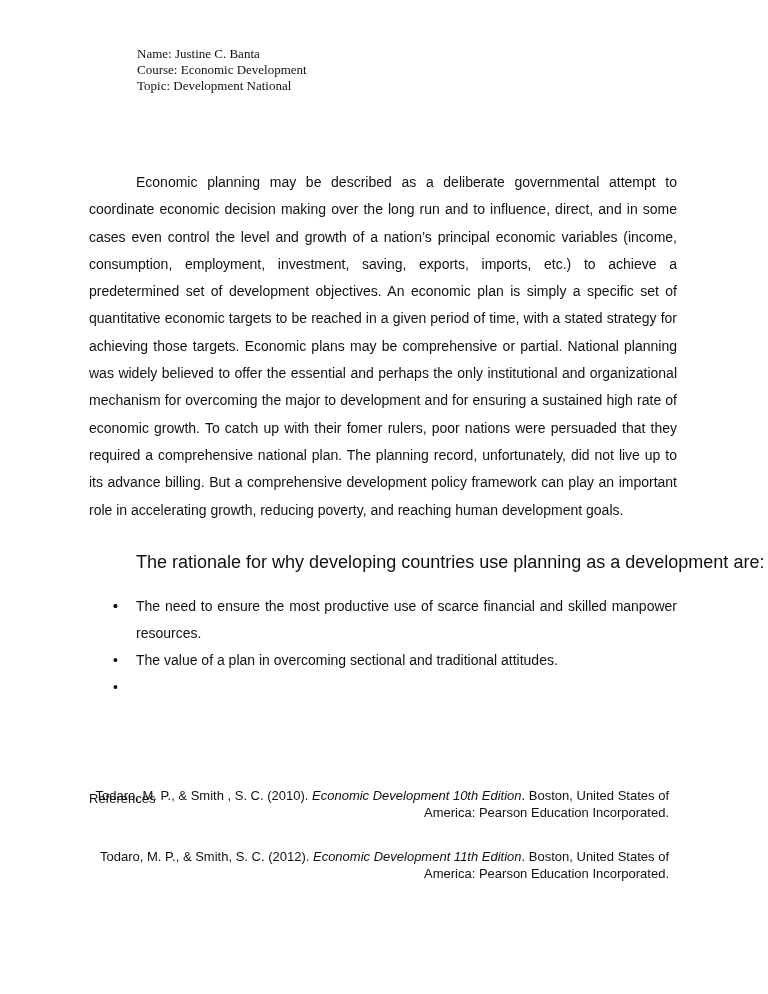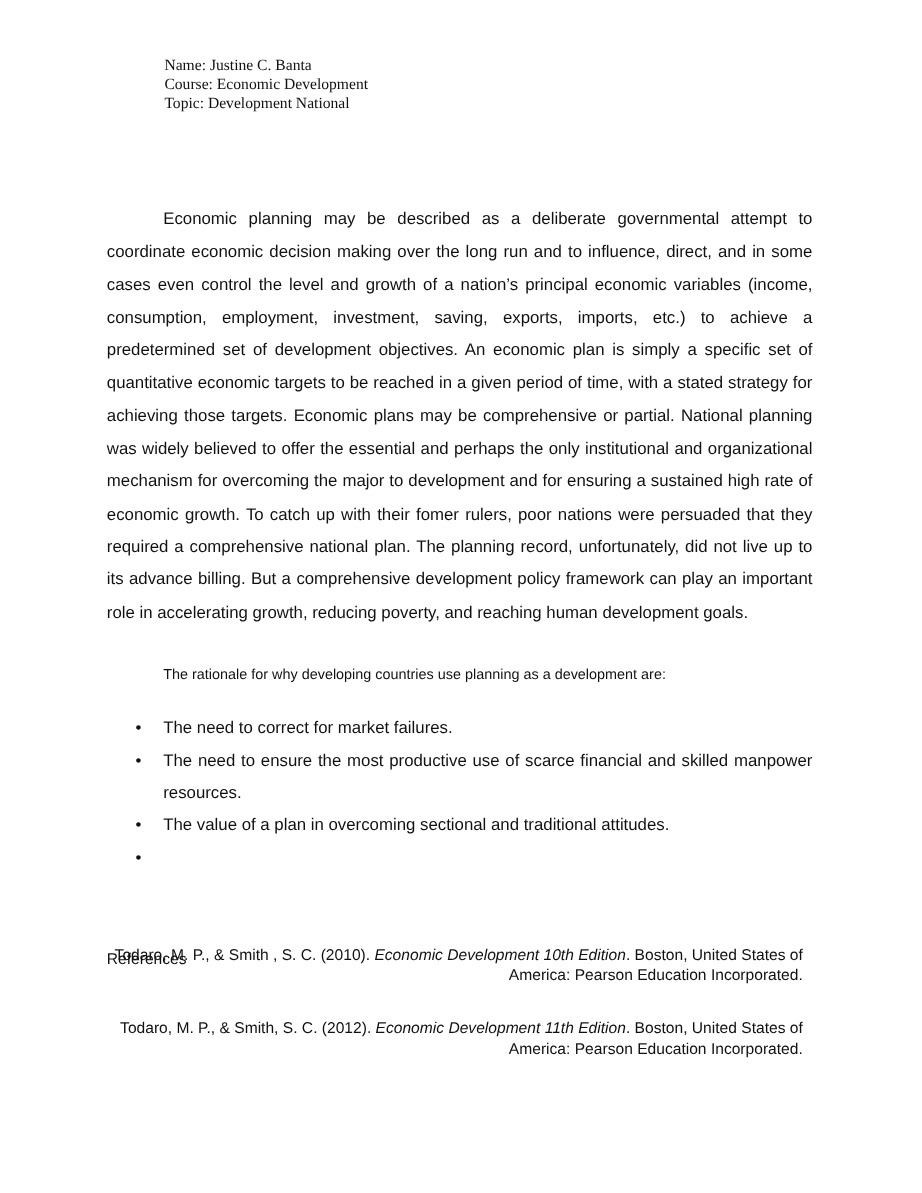--- a/index.html
+++ b/index.html
@@ -4,21 +4,21 @@
   <style>
     html, body { margin: 0; padding: 0; background: #ffffff; }
     body { width: 768px; height: 994px; position: relative; overflow: hidden; color: #111111; }
     .page { position: absolute; left: 0; top: 0; width: 768px; height: 994px; background: #ffffff; }
     .header { position: absolute; left: 89px; top: 46px; font-family: "Liberation Serif", serif; font-size: 13px; line-height: 16px; color: #111; margin-left: 48px; }
     .header div { white-space: nowrap; }
     .question { position: absolute; left: 89px; top: 104px; width: 588px; font-family: "Liberation Sans", sans-serif; font-weight: bold; font-size: 14px; line-height: 26px; text-align: justify; text-align-last: left; }
     .question .indent { display: inline-block; width: 47px; }
     .body-para { position: absolute; left: 89px; top: 169px; width: 588px; font-family: "Liberation Sans", sans-serif; font-size: 14px; line-height: 27.3px; text-align: justify; }
     .body-para .indent { display: inline-block; width: 47px; }
-    .rationale-intro { position: absolute; left: 136px; top: 552px; font-family: "Liberation Sans", sans-serif; font-size: 12px; line-height: 20px; white-space: nowrap; }
+    .rationale-intro { position: absolute; left: 136px; top: 552px; font-family: "Liberation Sans", sans-serif; font-size: 18px; line-height: 20px; white-space: nowrap; }
     .bullets { position: absolute; left: 89px; top: 593px; width: 588px; margin: 0; padding: 0; list-style: none; font-family: "Liberation Sans", sans-serif; font-size: 14px; line-height: 27px; }
     .bullets li { position: relative; padding-left: 47px; text-align: justify; text-align-last: left; }
     .bullets li .bullet { position: absolute; left: 24px; top: 0; font-size: 14px; }
     .references-heading { position: absolute; left: 89px; top: 743px; font-family: "Liberation Sans", sans-serif; font-size: 13px; line-height: 16px; margin-top: 48px; }
     .reference { position: absolute; left: 89px; width: 580px; font-family: "Liberation Sans", sans-serif; font-size: 13px; line-height: 17px; padding-left: 47px; text-indent: -47px; box-sizing: border-box; text-align: right; }
     .reference.r1 { top: 787px; }
     .reference.r2 { top: 848px; }
     .reference em { font-style: italic; }
   </style>
 </head>
@@ -31,21 +31,21 @@
     <div>Course: Economic Development</div>
     <div>Topic: Development National</div>
   </div>
 
 
   <div class="body-para"><span class="indent"></span><span>Economic planning may be described as a deliberate governmental attempt to coordinate economic decision making over the long run and to influence, direct, and in some cases even control the level and growth of a nation’s principal economic variables (income, consumption, employment, investment, saving, exports, imports, etc.) to achieve a predetermined set of development objectives. An economic plan is simply a specific set of quantitative economic targets to be reached in a given period of time, with a stated strategy for achieving those targets. Economic plans may be comprehensive or partial. National planning was widely believed to offer the essential and perhaps the only institutional and organizational mechanism for overcoming the major to development and for ensuring a sustained high rate of economic growth. To catch up with their fomer rulers, poor nations were persuaded that they required a comprehensive national plan. The planning record, unfortunately, did not live up to its advance billing. But a comprehensive development policy framework can play an important role in accelerating growth, reducing poverty, and reaching human development goals.</span></div>
 
   <div class="rationale-intro">The rationale for why developing countries use planning as a development are:</div>
 
   <ul class="bullets">
-    <li><span class="bullet">•</span><span>The need to correct for market failures.</span></li>
+    <li><span class="bullet">•</span></li>
     <li><span class="bullet">•</span><span>The need to ensure the most productive use of scarce financial and skilled manpower resources.</span></li>
     <li><span class="bullet">•</span><span>The value of a plan in overcoming sectional and traditional attitudes.</span></li>
     <li><span class="bullet">•</span></li>
   </ul>
 
   <div class="references-heading">References</div>
 
   <div class="reference r1"><span>Todaro, M. P., &amp; Smith , S. C. (2010). </span><em>Economic Development 10th Edition</em><span>. Boston, United States of America: Pearson Education Incorporated.</span></div>
 
   <div class="reference r2"><span>Todaro, M. P., &amp; Smith, S. C. (2012). </span><em>Economic Development 11th Edition</em><span>. Boston, United States of America: Pearson Education Incorporated.</span></div>

